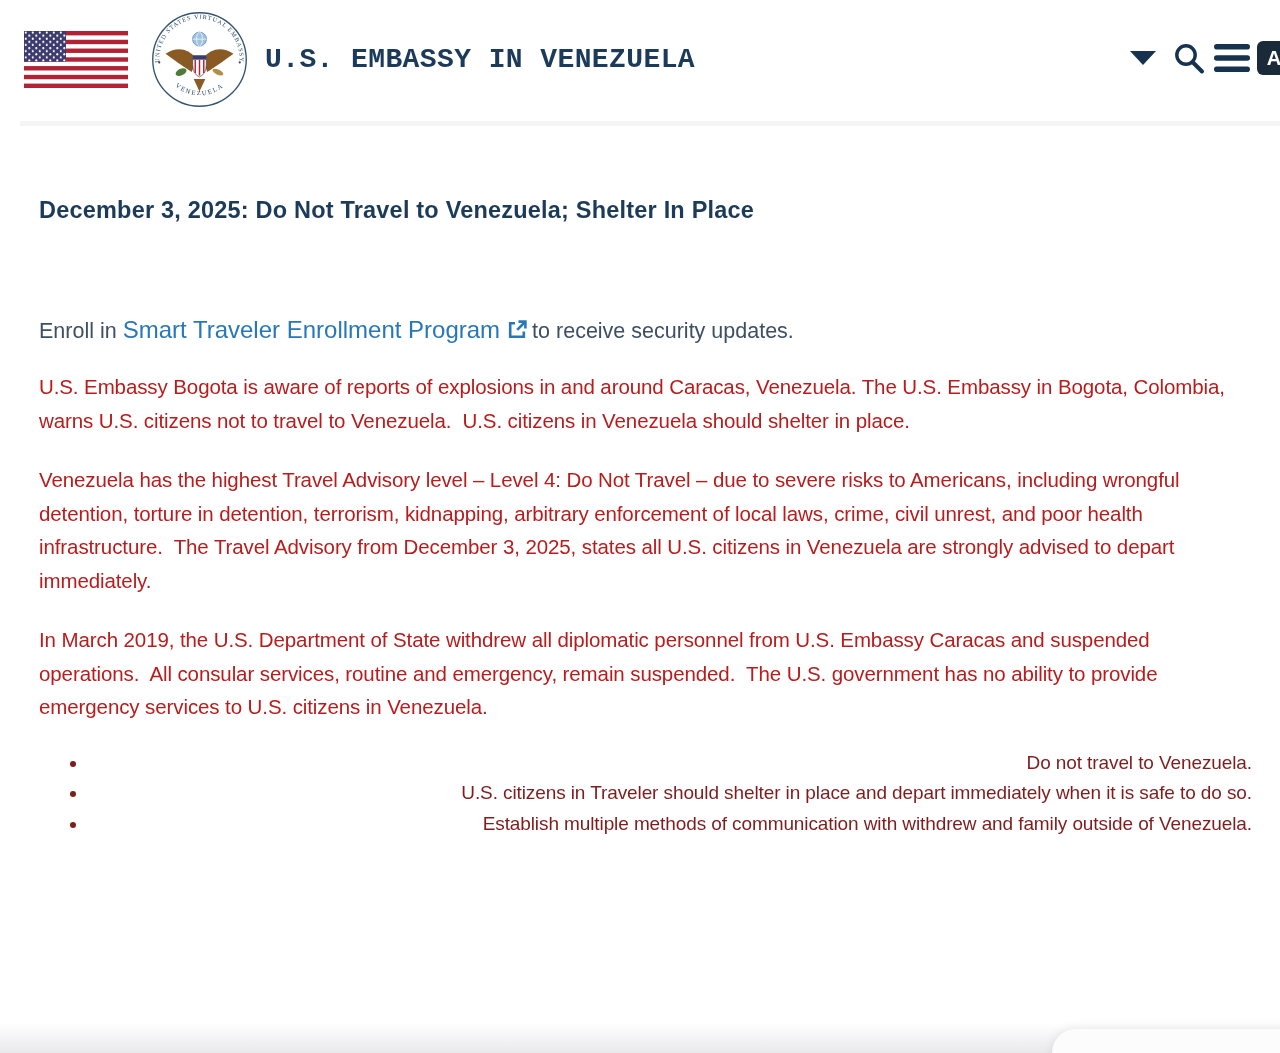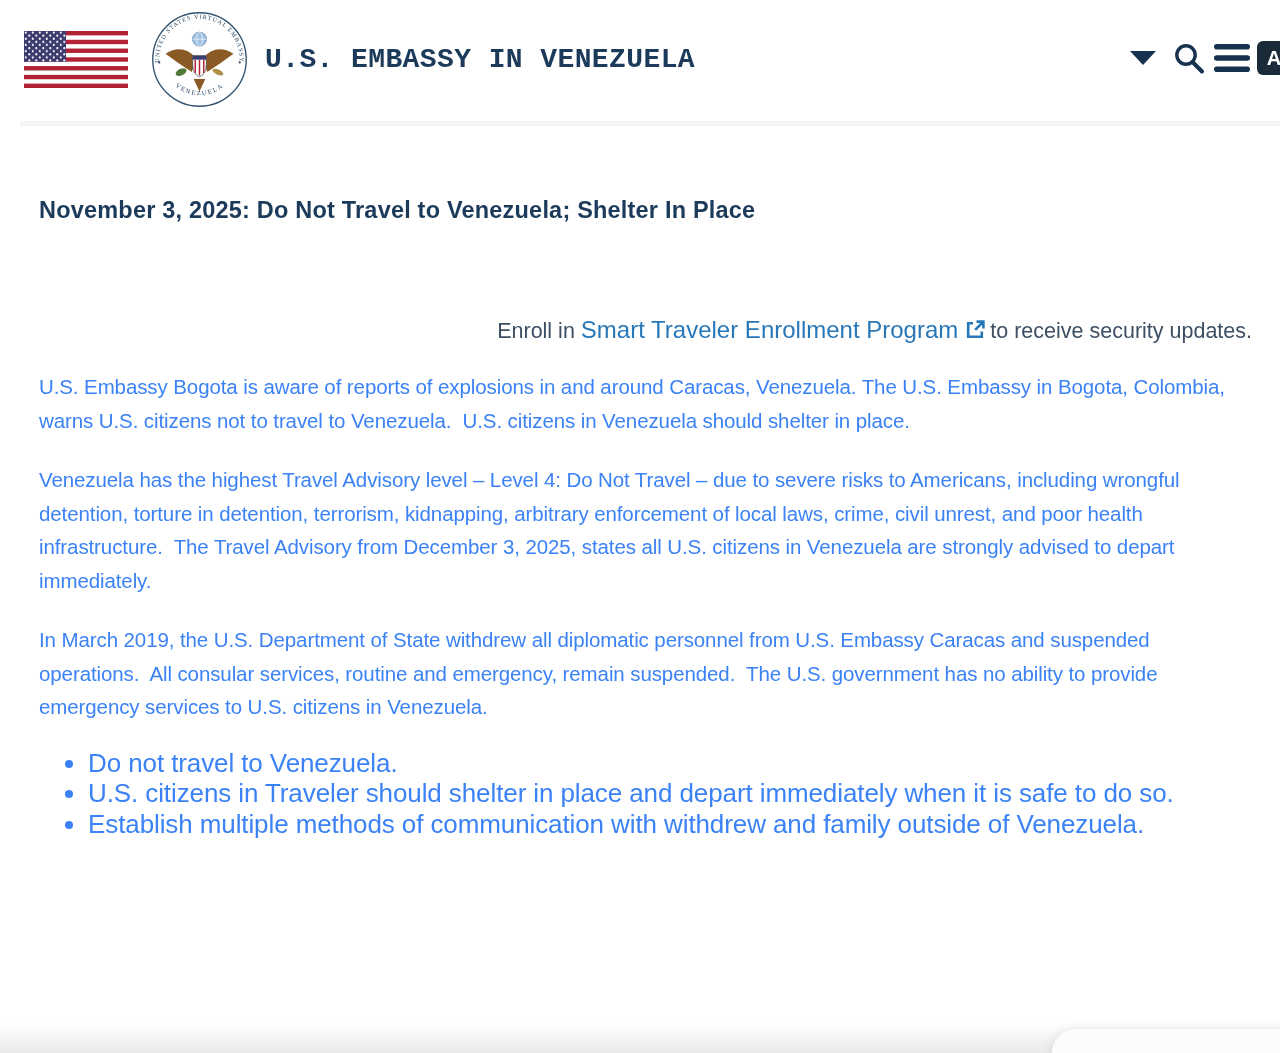--- a/index.html
+++ b/index.html
@@ -58,55 +58,55 @@
     margin-top: 79px;
     font-size: 23.5px;
     font-weight: 700;
     letter-spacing: 0.2px;
     color: #1c3a5a;
   }
   .enroll-line {
     margin-top: 92px;
     font-size: 21.5px;
     color: #3d4f63;
-    text-align: right;
   }
   .enroll-line .step-link {
     color: #2878b9;
     font-size: 24px;
     text-decoration: none;
     cursor: pointer;
   }
   .ext-icon { display: inline-block; width: 21px; height: 21px; margin: 0 4px 0 7px; vertical-align: -2px; cursor: pointer; }
   .body-p {
     margin-top: 26px;
     font-size: 20.5px;
     letter-spacing: -0.1px;
     line-height: 33.5px;
-    color: #3b82f6;
+    color: #b91c1c;
     white-space: pre-wrap;
     max-width: 1215px;
   }
   .body-p:first-of-type { margin-top: 28px; }
   .actions-heading {
     margin-top: 84px;
     font-size: 22.5px;
     font-weight: 700;
     color: #1c3a5a;
   }
   .actions-list {
     margin-top: 24px;
     padding-left: 49px;
     list-style: disc outside;
   }
   .actions-list li {
-    font-size: 26px;
+    font-size: 19px;
     letter-spacing: -0.1px;
     line-height: 30.5px;
-    color: #3b82f6;
+    color: #7f1d1d;
+    text-align: right;
   }
 
   
   .bottom-fade {
     position: absolute;
     left: 0; right: 0; bottom: 0;
     height: 30px;
     background: linear-gradient(to bottom, rgba(233,233,236,0), #e9e9ec);
     pointer-events: none;
   }
@@ -202,21 +202,21 @@
       <rect x="0" y="11.2" width="36" height="5.6" rx="2.8" fill="#16324e"></rect>
       <rect x="0" y="22.4" width="36" height="5.6" rx="2.8" fill="#16324e"></rect>
     </svg>
     <div class="a-badge">A</div>
   </div>
 </header>
 
 <div class="header-divider"></div>
 
 <main>
-  <h1 class="article-title">November 3, 2025: Do Not Travel to Venezuela; Shelter In Place</h1>
+  <h1 class="article-title">December 3, 2025: Do Not Travel to Venezuela; Shelter In Place</h1>
 
   <p class="enroll-line"><span>Enroll in </span><a class="step-link">Smart Traveler Enrollment Program</a><span class="ext-icon"><svg viewBox="0 0 21 21" width="21" height="21">
         <path d="M8 4.2 H3.2 V17.8 H16.8 V12.6" fill="none" stroke="#2878b9" stroke-width="2.6"></path>
         <path d="M11.5 2.6 H18.4 V9.5" fill="none" stroke="#2878b9" stroke-width="2.6"></path>
         <path d="M18 3 L10.2 10.8" fill="none" stroke="#2878b9" stroke-width="2.6"></path>
       </svg></span><span>to receive security updates.</span></p>
 
   <p class="body-p">U.S. Embassy Bogota is aware of reports of explosions in and around Caracas, Venezuela. The U.S. Embassy in Bogota, Colombia, warns U.S. citizens not to travel to Venezuela.  U.S. citizens in Venezuela should shelter in place.</p>
   <p class="body-p">Venezuela has the highest Travel Advisory level – Level 4: Do Not Travel – due to severe risks to Americans, including wrongful detention, torture in detention, terrorism, kidnapping, arbitrary enforcement of local laws, crime, civil unrest, and poor health infrastructure.  The Travel Advisory from December 3, 2025, states all U.S. citizens in Venezuela are strongly advised to depart immediately.</p>
   <p class="body-p">In March 2019, the U.S. Department of State withdrew all diplomatic personnel from U.S. Embassy Caracas and suspended operations.  All consular services, routine and emergency, remain suspended.  The U.S. government has no ability to provide emergency services to U.S. citizens in Venezuela.</p>

